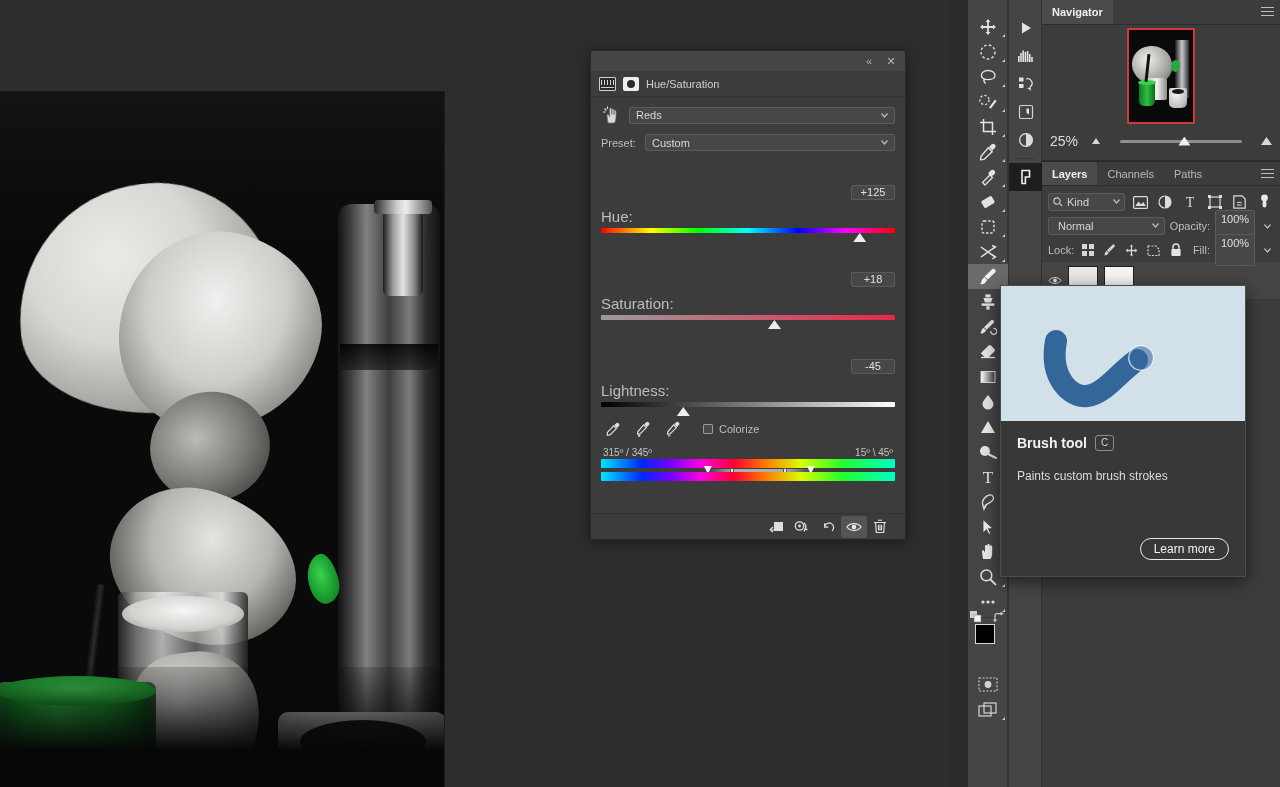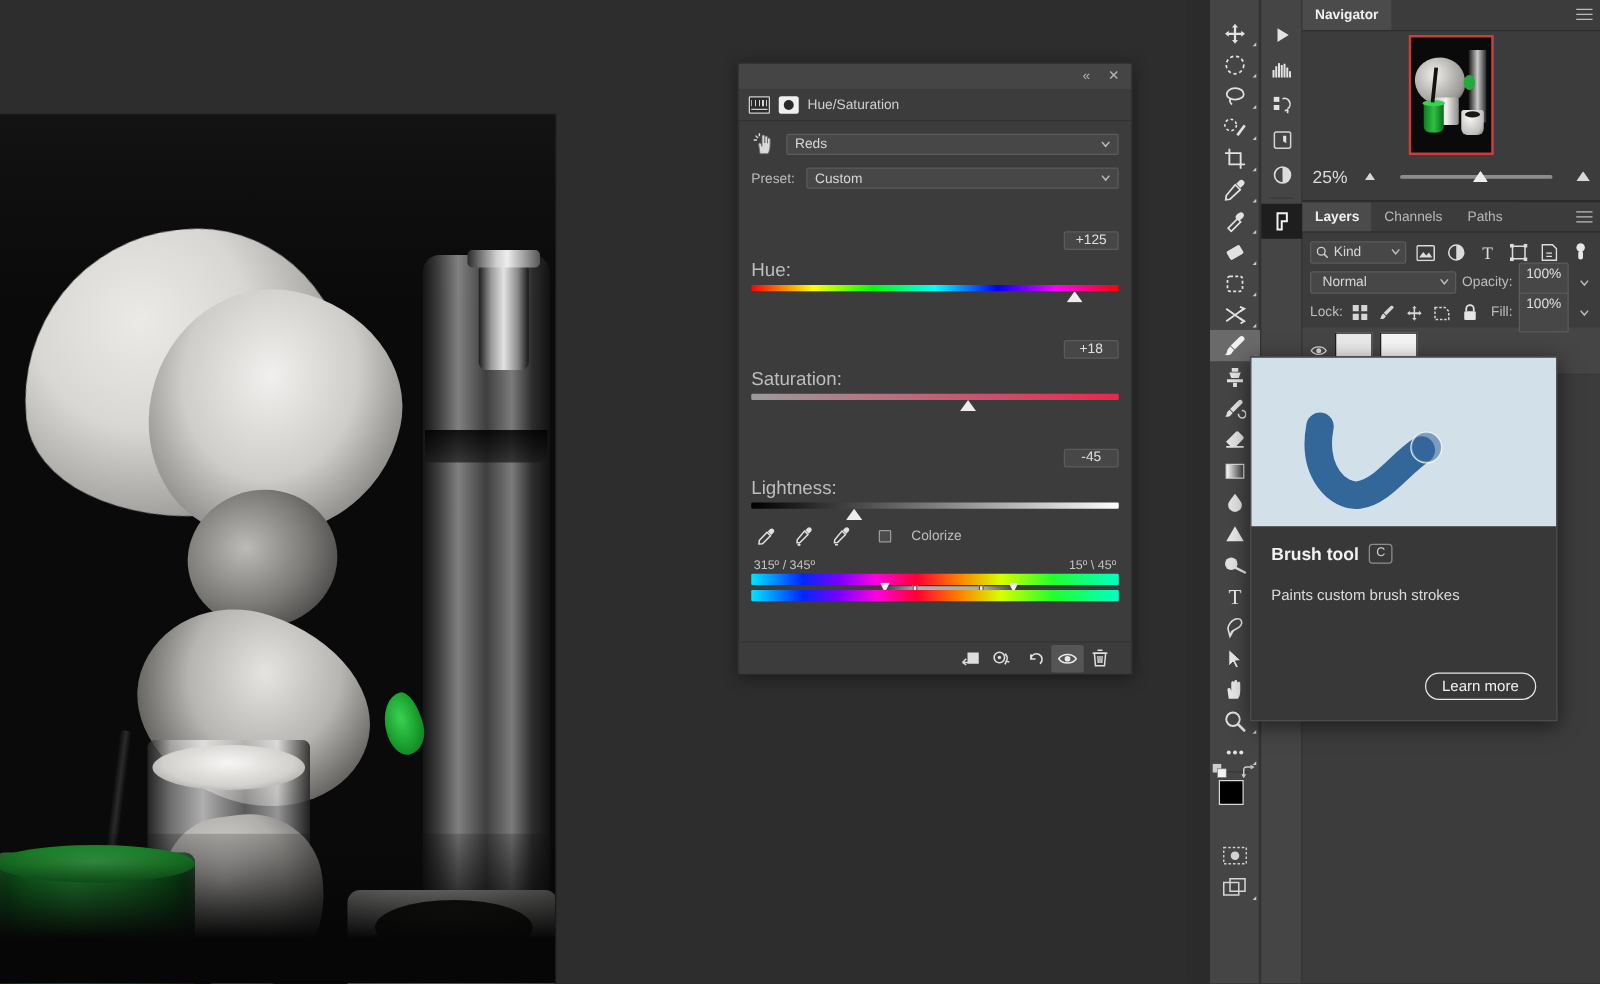--- a/index.html
+++ b/index.html
@@ -177,21 +177,21 @@
   .thumb{
     position:absolute;top:5px;width:13px;height:9px;margin-left:-6.5px;
     background:#ededed;
     clip-path:polygon(50% 0,100% 100%,0 100%);
     cursor:pointer;
   }
   .thumb::after{content:"";position:absolute;left:-6.5px;top:9px;width:13px;height:2px;background:#bdbdbd;}
   .eyedropper-row{display:flex;align-items:center;gap:14px;margin:8px 0 4px 4px;}
   .eyed{width:16px;height:16px;position:relative;cursor:pointer;}
   .colorize-box{width:10px;height:10px;border:1px solid #9a9a9a;background:#4a4a4a;border-radius:1px;}
-  .colorize-wrap{display:flex;align-items:center;gap:16px;margin-left:8px;cursor:pointer;}
+  .colorize-wrap{display:flex;align-items:center;gap:6px;margin-left:8px;cursor:pointer;}
   .deg-row{display:flex;justify-content:space-between;font-size:10px;color:#c4c4c4;margin:10px 2px 1px 2px;}
   .range-wrap{position:relative;height:22px;margin:0 0 6px 0;}
   .spec{position:absolute;left:0;right:0;height:9px;border-radius:1px;
     background:linear-gradient(90deg,
       #00e5ff 0%,#0026ff 14%,#7a00ff 24%,#ff00e0 34%,#ff0033 45%,#ff7a00 56%,#d8ff00 68%,#22ff2b 82%,#00ffc8 100%);}
   .spec.top{top:0;}
   .spec.bottom{top:13px;}
   .range-sel{position:absolute;top:10px;height:9px;background:#b9b9b9;opacity:.92;}
   .range-fade-l{position:absolute;top:10px;height:9px;background:linear-gradient(90deg,rgba(185,185,185,0),rgba(185,185,185,.9));}
   .range-fade-r{position:absolute;top:10px;height:9px;background:linear-gradient(90deg,rgba(185,185,185,.9),rgba(185,185,185,0));}

